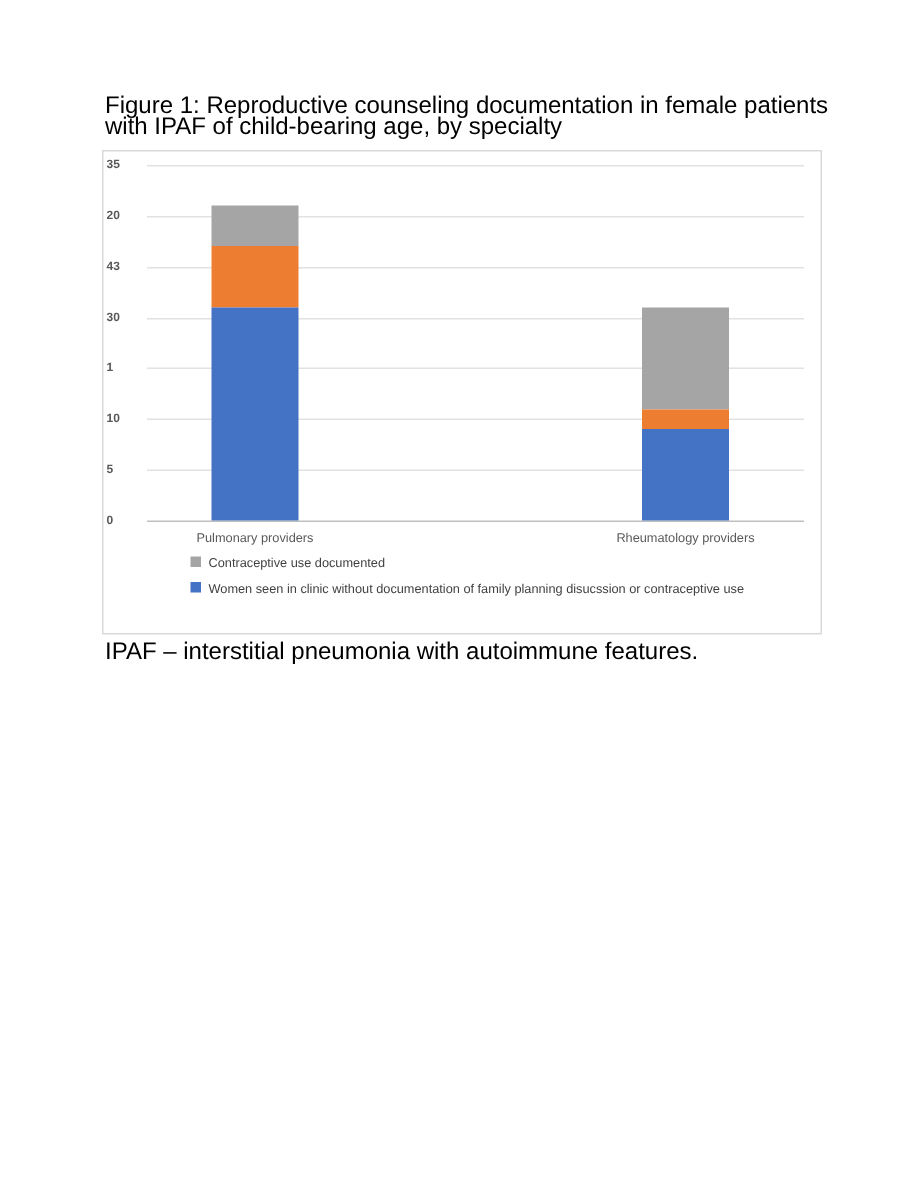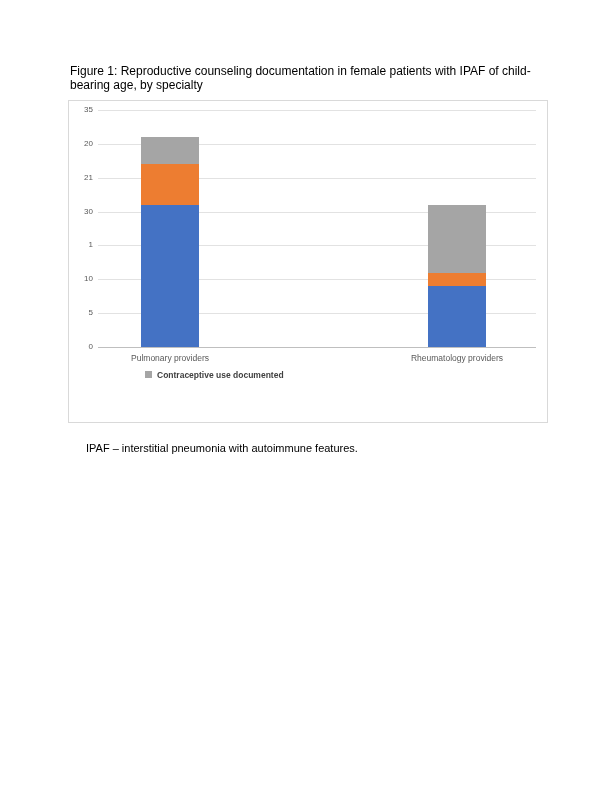--- a/index.html
+++ b/index.html
@@ -5,47 +5,47 @@
   html, body { margin: 0; padding: 0; }
   body {
     width: 612px; height: 792px;
     background: #ffffff;
     position: relative;
     font-family: "Liberation Sans", sans-serif;
     overflow: hidden;
   }
   .fig-title {
     position: absolute; left: 70px; top: 64px; width: 484px;
-    font-size: 12px; line-height: 14px; color: #000; margin: 0;
+    font-size: 16px; line-height: 14px; color: #000; margin: 0;
   }
   .chart-frame {
     position: absolute; left: 68px; top: 100px;
     width: 478px; height: 321px;
     border: 1px solid #D9D9D9; background: #fff;
   }
   .plot { position: absolute; left: 29px; top: 9px; width: 438px; height: 237px; }
   .gridline { position: absolute; left: 0; width: 100%; height: 1px; background: #E2E2E2; z-index: 1; }
   .axis-line { background: #BFBFBF; }
   .bar { position: absolute; bottom: 0; display: flex; flex-direction: column-reverse; z-index: 2; }
   .seg { width: 100%; }
   .ytick {
-    position: absolute; left: 2px; width: 22px; text-align: right;
-    font-size: 8px; color: #595959;
+    position: absolute; left: 2px; width: 22px; 
+    font-size: 8px; color: #595959; font-weight: bold;
   }
   .cat-label {
     position: absolute; top: 252px; width: 200px; text-align: center;
     font-size: 8.5px; color: #595959;
   }
-  .legend { position: absolute; left: 76px; top: 269px; display: flex; flex-direction: column; gap: 8px; font-weight: bold; }
+  .legend { position: absolute; left: 58px; top: 269px; display: flex; flex-direction: column; gap: 8px; }
   .legend-item { display: flex; align-items: center; gap: 5px; height: 9px; }
   .swatch { width: 7px; height: 7px; flex: 0 0 auto; }
   .legend-label { font-size: 8.5px; color: #404040; white-space: nowrap; }
   .footnote {
     position: absolute; left: 70px; top: 426px; width: 484px;
-    font-size: 11px; color: #000; margin: 16px;
+    font-size: 16px; color: #000; margin: 0;
   }
 </style>
 </head>
 <body>
 
 <div>
 
   <p class="fig-title">Figure 1: Reproductive counseling documentation in female patients with IPAF of child-bearing age, by specialty</p>
 
   <div class="chart-frame" id="chart-frame">
@@ -67,27 +67,31 @@
           <div class="seg" style="height: 60.9px; background: rgb(68, 114, 196);"></div>
           <div class="seg" style="height: 13.5px; background: rgb(237, 125, 49);"></div>
           <div class="seg" style="height: 67.7px; background: rgb(165, 165, 165);"></div>
         </div>
       </div>
     <div class="legend" id="legend">
         <div class="legend-item">
           <span class="swatch" style="background: rgb(165, 165, 165);"></span>
           <span class="legend-label">Contraceptive use documented</span>
         </div>
+        <div class="legend-item">
+          <span class="swatch" style="background: rgb(68, 114, 196);"></span>
+          <span class="legend-label">Women seen in clinic without documentation of family planning disucssion or contraceptive use</span>
+        </div>
       </div>
   <div class="ytick" style="top: 241px;">0</div>
       <div class="ytick" style="top: 207.1px;">5</div>
       <div class="ytick" style="top: 173.3px;">10</div>
       <div class="ytick" style="top: 139.4px;">1</div>
       <div class="ytick" style="top: 105.6px;">30</div>
-      <div class="ytick" style="top: 71.7px;">21</div>
+      <div class="ytick" style="top: 71.7px;">43</div>
       <div class="ytick" style="top: 37.9px;">20</div>
       <div class="ytick" style="top: 4px;">35</div>
       <div class="cat-label" style="left: 1px;">Pulmonary providers</div>
       <div class="cat-label" style="left: 288px;">Rheumatology providers</div>
     </div>
 
   <p class="footnote">IPAF – interstitial pneumonia with autoimmune features.</p>
 
 </div>
 

